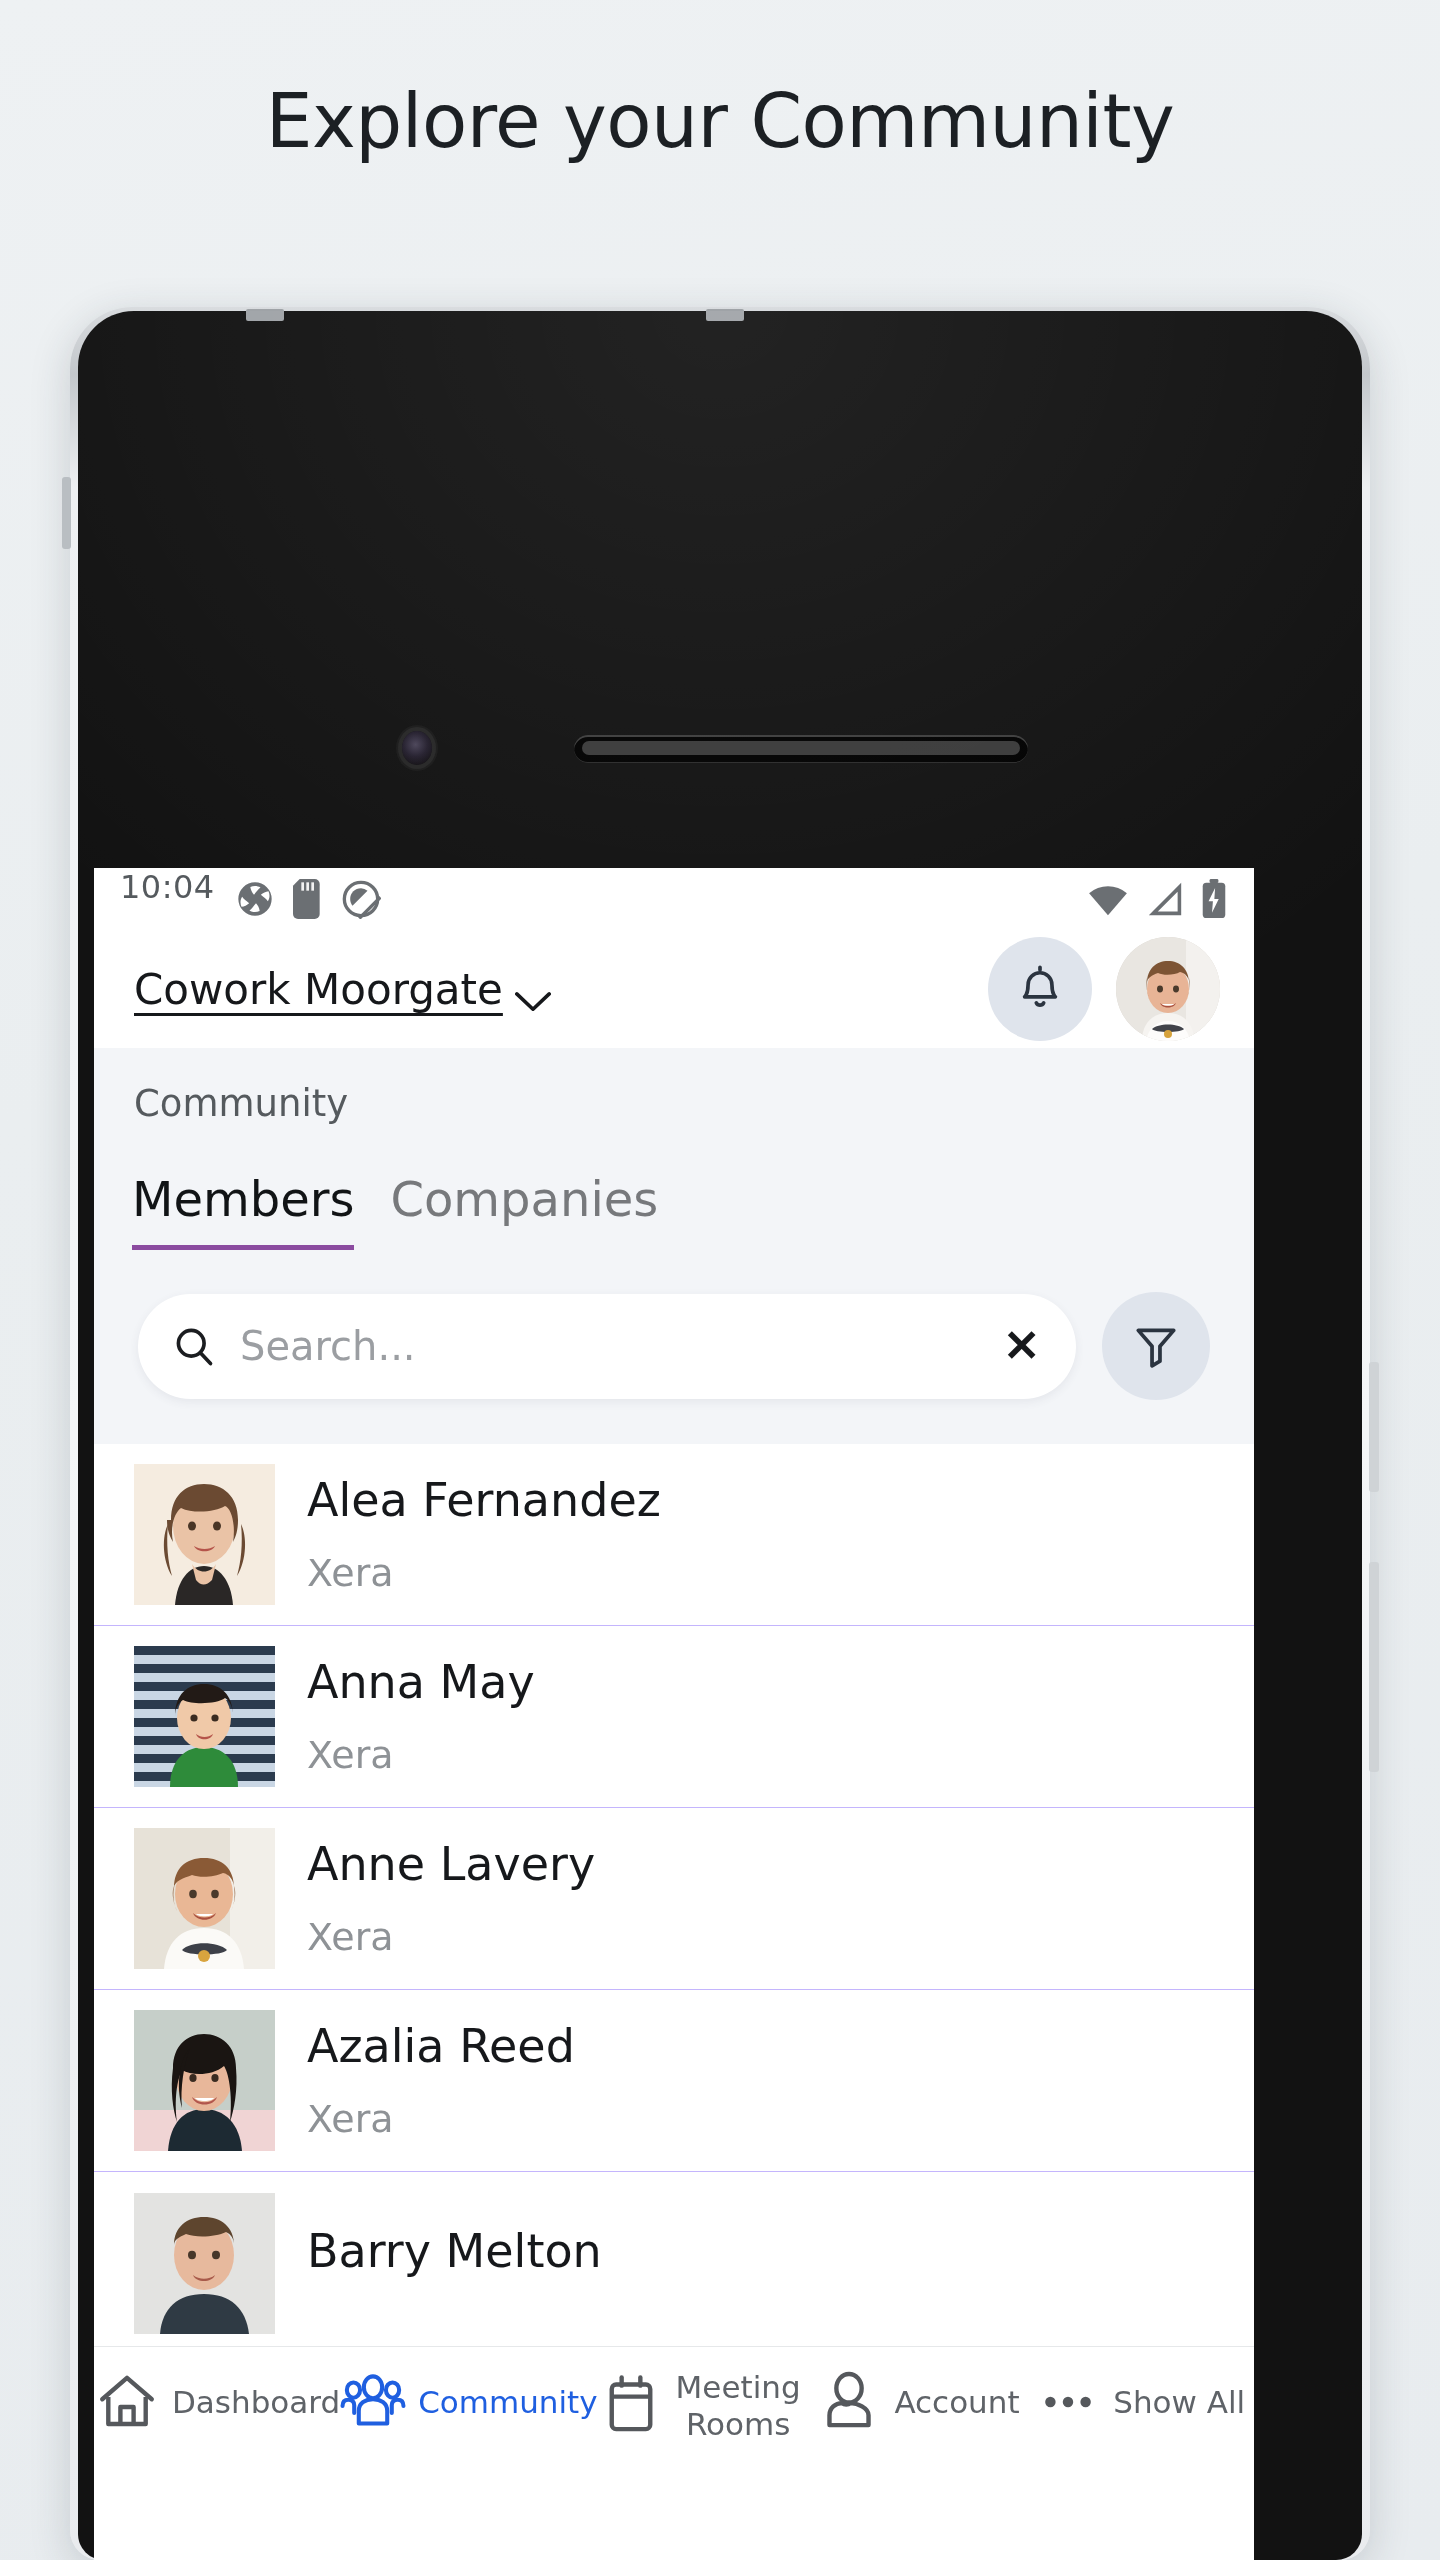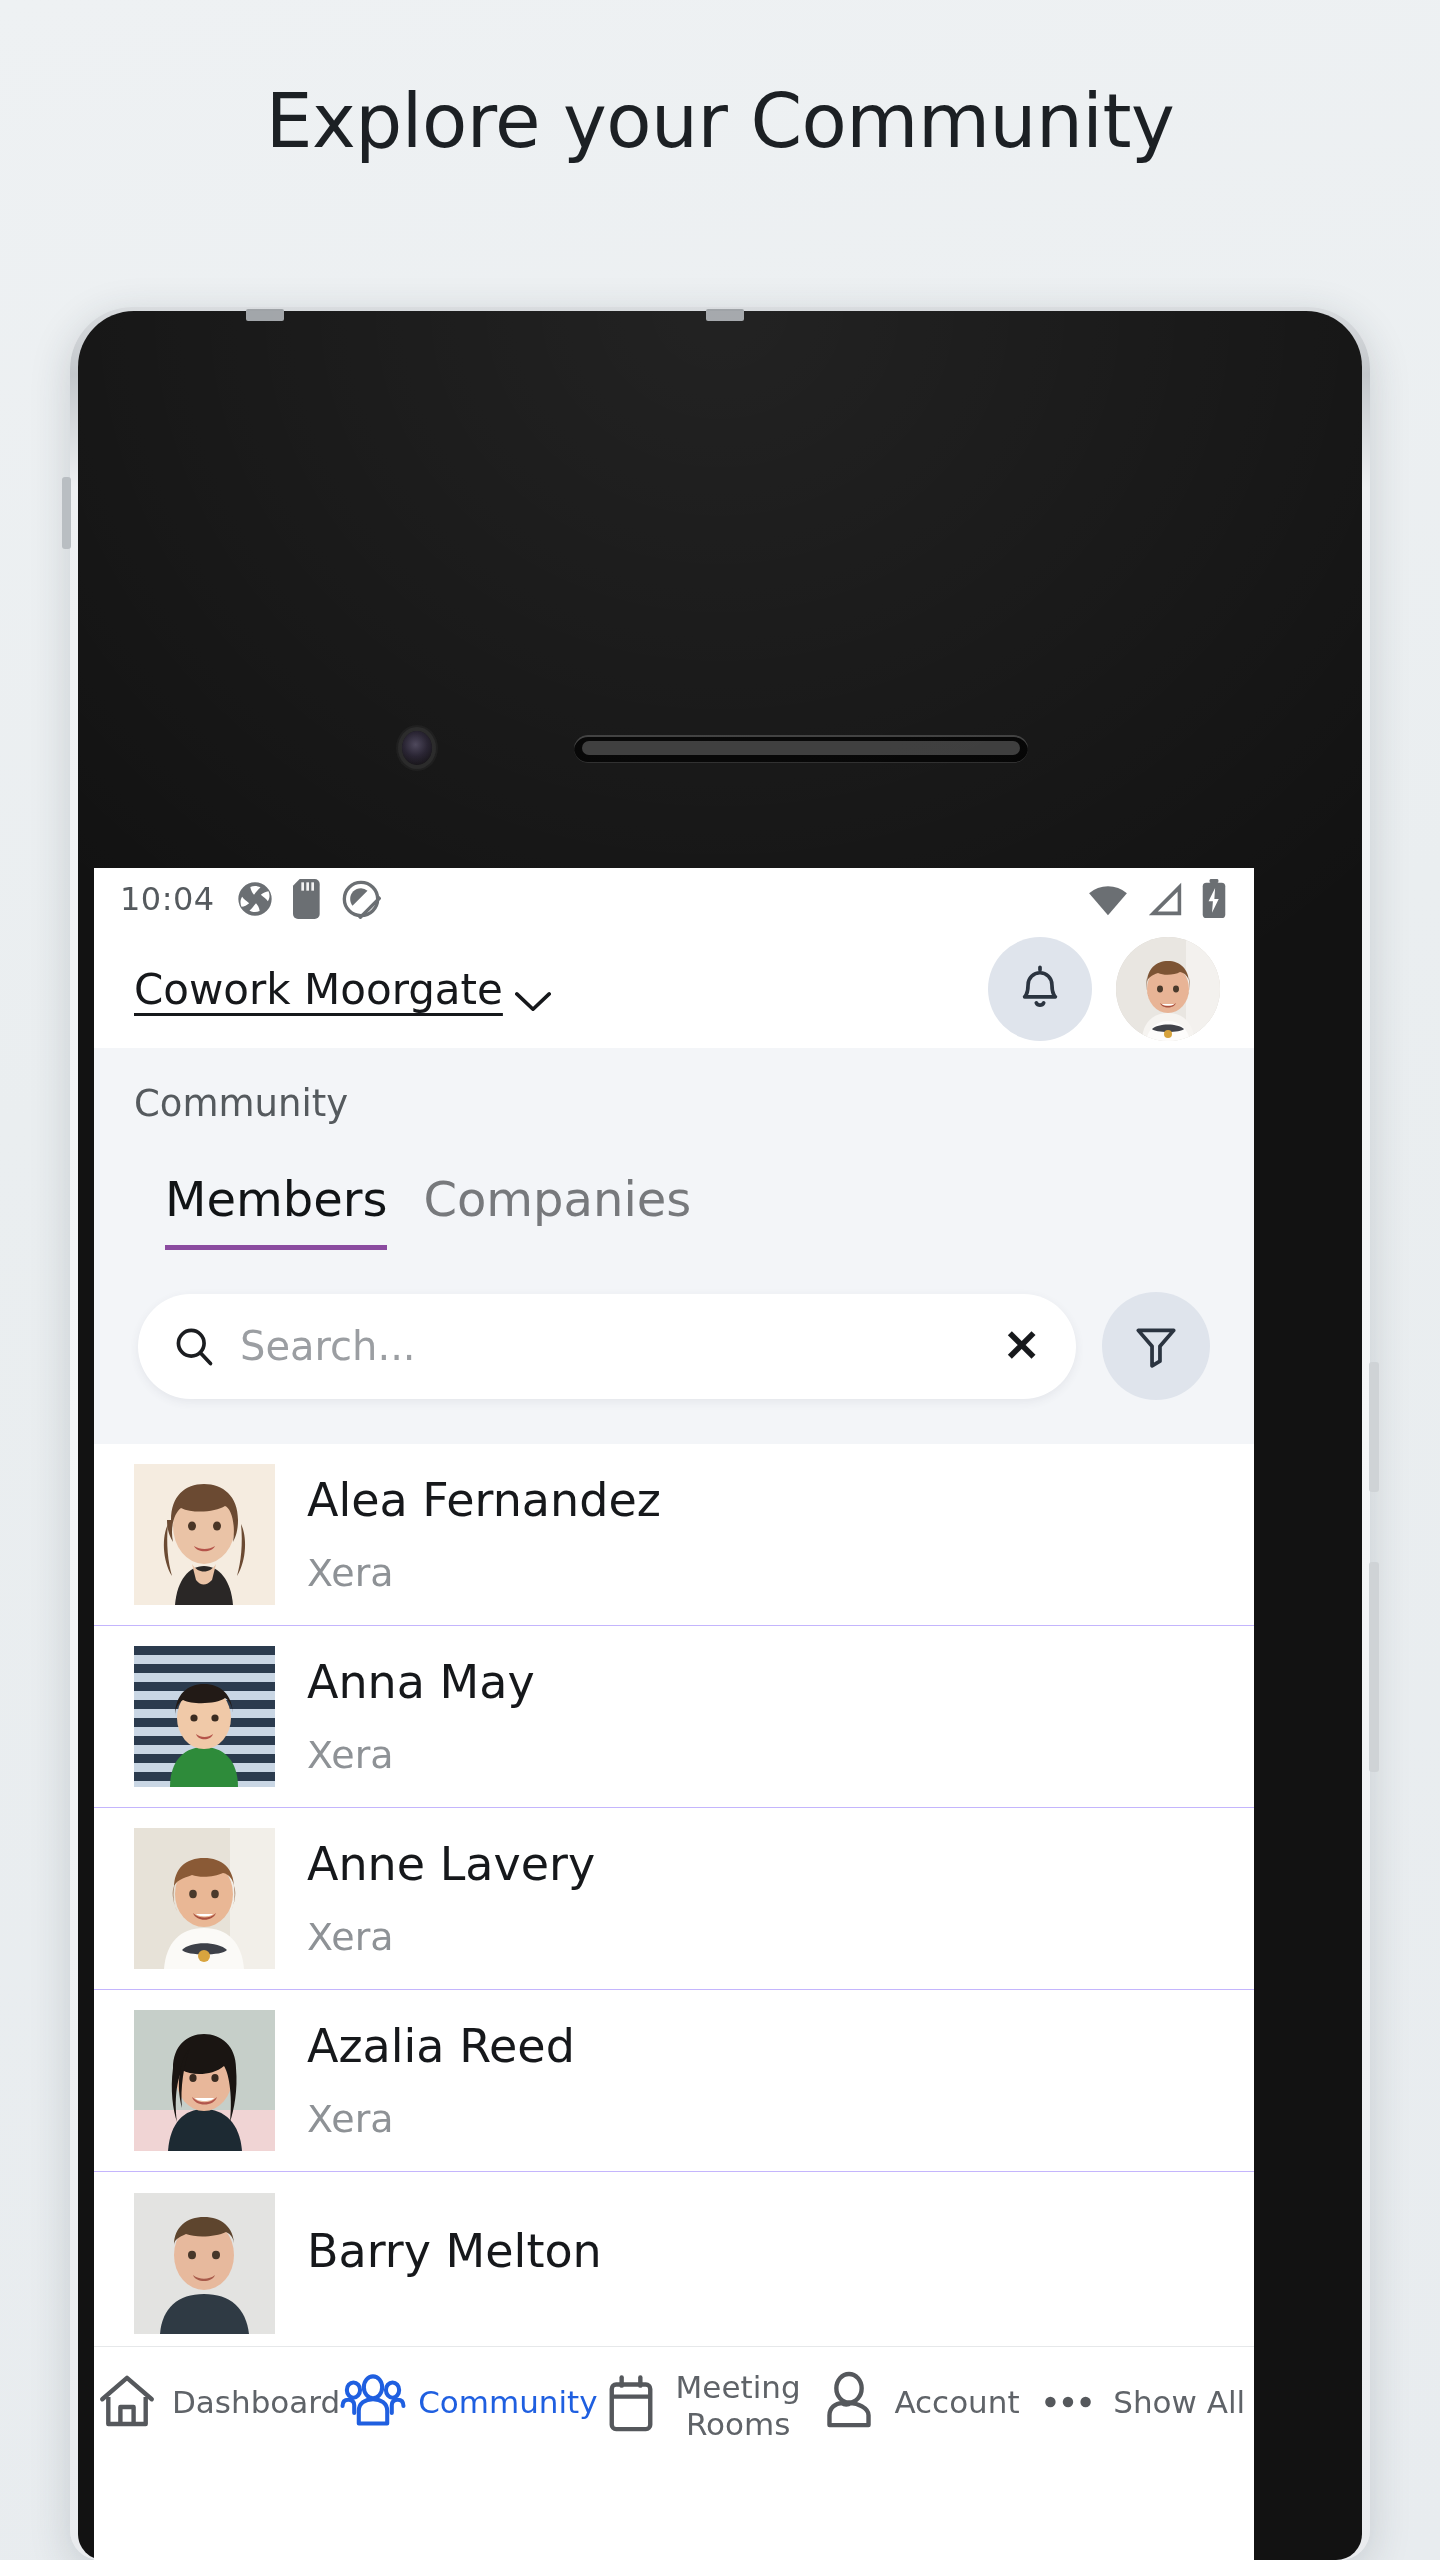--- a/index.html
+++ b/index.html
@@ -68,21 +68,21 @@
   .side-btn.right-b{ right:-9px; top:1255px; width:10px; height:210px; }
 
   
   .screen{
     position:absolute; left:24px; top:561px; width:1160px; height:1700px;
     background:#ffffff; overflow:hidden;
   }
 
   
   .statusbar{
-    height:62px; background:#fff; display:flex; align-items:center;
+    height:62px; background:#fff; display:flex; 
     padding:0 26px 0 26px; gap:4px;
   }
   .sb-time{ font-size:32px; color:#555a5e; font-family:"DejaVu Sans",sans-serif; letter-spacing:.5px;}
   .sb-icons-left{ display:flex; align-items:center; gap:16px; margin-left:16px; }
   .sb-right{ margin-left:auto; display:flex; align-items:center; gap:14px; }
 
   
   .app-header{
     height:118px; background:#fff; display:flex; align-items:center;
     padding:0 34px 0 40px;
@@ -106,21 +106,21 @@
   }
 
   
   .section{
     background:#f3f5f8; padding:34px 0 0 0;
   }
   .section-label{
     font-size:37px;color:#555a5e;padding:0 0 0 40px;
     font-family:"DejaVu Sans",sans-serif;
   }
-  .tabs{ display:flex; gap:36px; padding:46px 0 0 38px;margin-left:33px; }
+  .tabs{ display:flex; gap:36px; padding:46px 0 0 38px; }
   .tab{
     font-size:48px; color:#77797c; padding-bottom:18px;
     font-family:"DejaVu Sans",sans-serif;
   }
   .tab.active{ color:#111416; border-bottom:5px solid #8b4ba0; }
 
   .searchrow{ display:flex; align-items:center; gap:26px; padding:42px 44px 44px 44px; }
   .searchbox{
     flex:1; height:105px; background:#fff; border-radius:56px;
     display:flex; align-items:center; padding:0 36px 0 34px; gap:24px;

